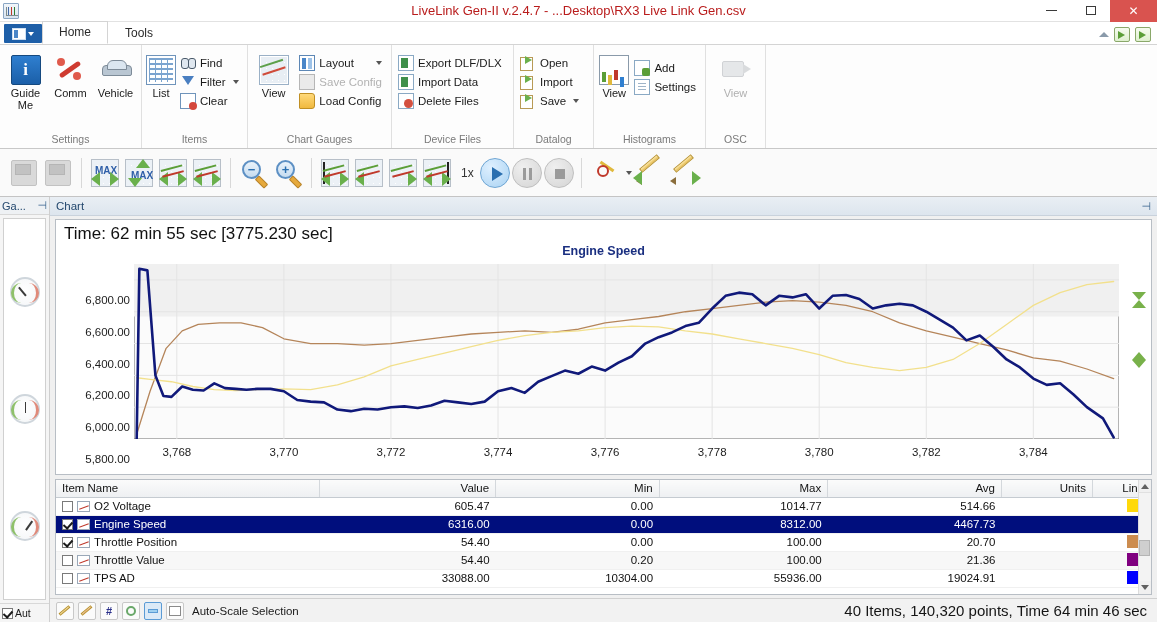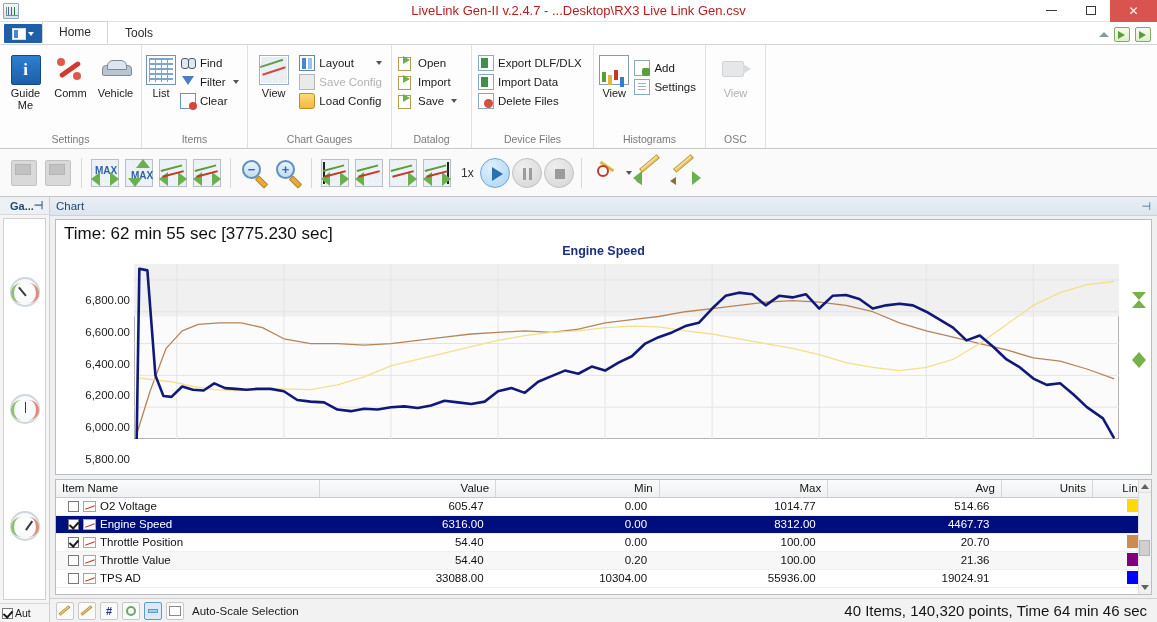--- a/index.html
+++ b/index.html
@@ -158,22 +158,22 @@
   .circbtn.pause::after{content:"";position:absolute;left:10px;top:9px;width:3px;height:12px;background:#9b9b9b;box-shadow:6px 0 0 #9b9b9b;}
   .circbtn.stop::after{content:"";position:absolute;left:10px;top:10px;width:10px;height:10px;background:#9b9b9b;}
   .ic-cut::before{content:"";position:absolute;left:6px;top:4px;width:16px;height:3px;background:#e0b93c;transform:rotate(35deg);}
   .ic-cut::after{content:"";position:absolute;left:4px;top:4px;width:8px;height:8px;border-radius:50%;border:2px solid #c0392b;}
   .pencil{position:absolute;left:4px;top:4px;width:23px;height:5px;background:linear-gradient(#ffe9a8,#e3b94e);transform:rotate(-40deg);border:1px solid #b8922f;}
   .pencil-tip{position:absolute;left:2px;top:20px;width:0;height:0;border-top:4px solid transparent;border-bottom:4px solid transparent;border-right:6px solid #8a6d3b;}
 
   
   .main { display:flex; height:calc(622px - 22px - 22px - 105px - 48px); }
   .gauges-panel { width:50px; background:#f5f5f5; border-right:1px solid #cfcfcf; display:flex;flex-direction:column;}
-  .gp-head { height:18px; display:flex; align-items:center; justify-content:space-between; padding:0 10px;
-             background:#eef1f4; border-bottom:1px solid #d8d8d8; font-size:11px; color:#24486e;font-weight:bold;}
+  .gp-head { height:18px; display:flex; align-items:center; justify-content:space-between; padding:0 2px;
+             background:#eef1f4; border-bottom:1px solid #d8d8d8; font-size:11px; color:#24486e;}
   .gp-pin { font-size:11px; color:#3b6590; }
   .gp-body { flex:1; margin:3px; background:#fff; border:1px solid #d0d0d0;
              display:flex; flex-direction:column; align-items:center; justify-content:space-around; padding:14px 0;}
   .gauge { width:30px;height:30px;border-radius:50%;background:radial-gradient(circle at 50% 45%,#fff,#f3f5f7);
            border:2px solid #cfd6dc; position:relative;}
   .gauge::before{content:"";position:absolute;left:-1px;top:4px;width:10px;height:20px;border-left:3px solid #8ec06a;border-radius:12px 0 0 12px;}
   .gauge::after{content:"";position:absolute;right:-1px;top:4px;width:10px;height:20px;border-right:3px solid #e08a7a;border-radius:0 12px 12px 0;}
   .needle{position:absolute;left:13px;top:6px;width:1.5px;height:11px;background:#3a3a3a;transform-origin:bottom center;}
   .gp-foot { display:flex;align-items:center;gap:2px;padding:3px 2px; border-top:1px solid #d8d8d8; font-size:10.5px;}
   .chk { width:11px;height:11px;border:1px solid #7a7a7a;background:#fff;position:relative;flex:0 0 auto;}
@@ -198,21 +198,21 @@
   .vs-dn{border-top:8px solid #78b14a;}
 
   
   .table-wrap { margin:4px 5px 0; border:1px solid #b8bec5; background:#fff; flex:1; display:flex; flex-direction:column; overflow:hidden;}
   table.items { width:100%; border-collapse:collapse; font-size:11.5px; table-layout:fixed;}
   table.items th {
     background:linear-gradient(#fbfbfb,#eef0f2); border-right:1px solid #d4d8dc; border-bottom:1px solid #c5cbd1;
     font-weight:normal; text-align:right; padding:2px 6px; height:17px; color:#151515;
   }
   table.items th.left { text-align:left; }
-  table.items td { padding:1px 12px; height:16px; border-bottom:1px solid #f0f0f0; text-align:right; color:#111; }
+  table.items td { padding:1px 6px; height:16px; border-bottom:1px solid #f0f0f0; text-align:right; color:#111; }
   table.items td.left { text-align:left; }
   table.items tr.alt td { background:#f7f7f7; }
   table.items tr.sel td { background:#000e7d; color:#fff; }
   .namecell { display:flex; align-items:center; gap:4px;}
   .minichart { width:13px;height:11px;background:#fff;border:1px solid #9aa8b8;position:relative;flex:0 0 auto;}
   .minichart::after{content:"";position:absolute;left:1px;top:5px;width:10px;height:1px;background:#c0392b;transform:rotate(-20deg);}
   .swatch { width:22px;height:13px;display:inline-block;}
   .sb { position:absolute; right:0; top:0; bottom:0; width:13px; background:#f3f3f3; border-left:1px solid #dcdcdc;}
   .sb-arrow{height:13px;display:flex;align-items:center;justify-content:center;background:#f0f0f0;border-bottom:1px solid #e0e0e0;}
   .sb-thumb{position:absolute;right:1px;top:60px;width:11px;height:16px;background:#cfcfcf;border:1px solid #b5b5b5;}
@@ -321,59 +321,59 @@
         </div>
         <div class="smallbtn">
           <span class="ic ic-loadconf"></span>
           <span>Load Config</span>
         </div>
       </div>
     </div>
     <div class="rgroup-title">Chart  Gauges</div>
   </div>
 
+  <div class="rgroup" style="width:122px">
+    <div class="rgroup-body">
+      <div class="smallcol">
+        <div class="smallbtn">
+          <span class="ic ic-xls"></span>
+          <span>Export DLF/DLX</span>
+        </div>
+        <div class="smallbtn">
+          <span class="ic ic-xls"></span>
+          <span>Import Data</span>
+        </div>
+        <div class="smallbtn">
+          <span class="ic ic-del"></span>
+          <span>Delete Files</span>
+        </div>
+      </div>
+    </div>
+    <div class="rgroup-title">Device Files</div>
+  </div>
+
   <div class="rgroup" style="width:80px">
     <div class="rgroup-body">
       <div class="smallcol">
         <div class="smallbtn">
           <span class="ic ic-green"></span>
           <span>Open</span>
         </div>
         <div class="smallbtn">
           <span class="ic ic-green"></span>
           <span>Import</span>
         </div>
         <div class="smallbtn">
           <span class="ic ic-green"></span>
           <span>Save</span>
           <span class="caret"></span>
         </div>
       </div>
     </div>
     <div class="rgroup-title">Datalog</div>
-  </div>
-
-  <div class="rgroup" style="width:122px">
-    <div class="rgroup-body">
-      <div class="smallcol">
-        <div class="smallbtn">
-          <span class="ic ic-xls"></span>
-          <span>Export DLF/DLX</span>
-        </div>
-        <div class="smallbtn">
-          <span class="ic ic-xls"></span>
-          <span>Import Data</span>
-        </div>
-        <div class="smallbtn">
-          <span class="ic ic-del"></span>
-          <span>Delete Files</span>
-        </div>
-      </div>
-    </div>
-    <div class="rgroup-title">Device Files</div>
   </div>
 
   <div class="rgroup" style="width:112px">
     <div class="rgroup-body">
       <div class="bigbtn">
         <span class="ic big ic-hist"></span>
         <span class="lbl">View</span>
       </div>
       <div class="smallcol" style="padding-top:8px">
         <div class="smallbtn">
@@ -532,20 +532,31 @@
       <div class="time-line">Time: 62 min 55 sec [3775.230 sec]</div>
       <div class="plot-area">
         <div class="chart-title">Engine Speed</div>
         <div class="yaxis" id="yaxis">
             <div class="ytick" style="top: 195px;">5,800.00</div>
             <div class="ytick" style="top: 163.182px;">6,000.00</div>
             <div class="ytick" style="top: 131.364px;">6,200.00</div>
             <div class="ytick" style="top: 99.5455px;">6,400.00</div>
             <div class="ytick" style="top: 67.7273px;">6,600.00</div>
             <div class="ytick" style="top: 35.9091px;">6,800.00</div>
+          </div>
+        <div class="xticks" id="xticks">
+            <div class="xtick" style="left: 120.826px; top: 6px;">3,768</div>
+            <div class="xtick" style="left: 227.891px; top: 6px;">3,770</div>
+            <div class="xtick" style="left: 334.957px; top: 6px;">3,772</div>
+            <div class="xtick" style="left: 442.022px; top: 6px;">3,774</div>
+            <div class="xtick" style="left: 549.087px; top: 6px;">3,776</div>
+            <div class="xtick" style="left: 656.152px; top: 6px;">3,778</div>
+            <div class="xtick" style="left: 763.217px; top: 6px;">3,780</div>
+            <div class="xtick" style="left: 870.283px; top: 6px;">3,782</div>
+            <div class="xtick" style="left: 977.348px; top: 6px;">3,784</div>
           </div>
         <svg class="plot" id="plotsvg" width="985" height="175">
             <rect x="0" y="0" width="985" height="175" fill="#fbfbfb" stroke="#6d6d6d" stroke-width="1"></rect>
             <rect x="0" y="0" width="985" height="52.5" fill="#f0f0f0"></rect>
             <line x1="0" y1="143.1818181818182" x2="985" y2="143.1818181818182" stroke="#e4e4e4" stroke-width="1"></line>
             <line x1="0" y1="111.36363636363636" x2="985" y2="111.36363636363636" stroke="#e4e4e4" stroke-width="1"></line>
             <line x1="0" y1="79.54545454545455" x2="985" y2="79.54545454545455" stroke="#e4e4e4" stroke-width="1"></line>
             <line x1="0" y1="47.72727272727272" x2="985" y2="47.72727272727272" stroke="#e4e4e4" stroke-width="1"></line>
             <line x1="0" y1="15.909090909090907" x2="985" y2="15.909090909090907" stroke="#e4e4e4" stroke-width="1"></line>
             <line x1="42.82608695653126" y1="0" x2="42.82608695653126" y2="175" stroke="#e4e4e4" stroke-width="1"></line>

